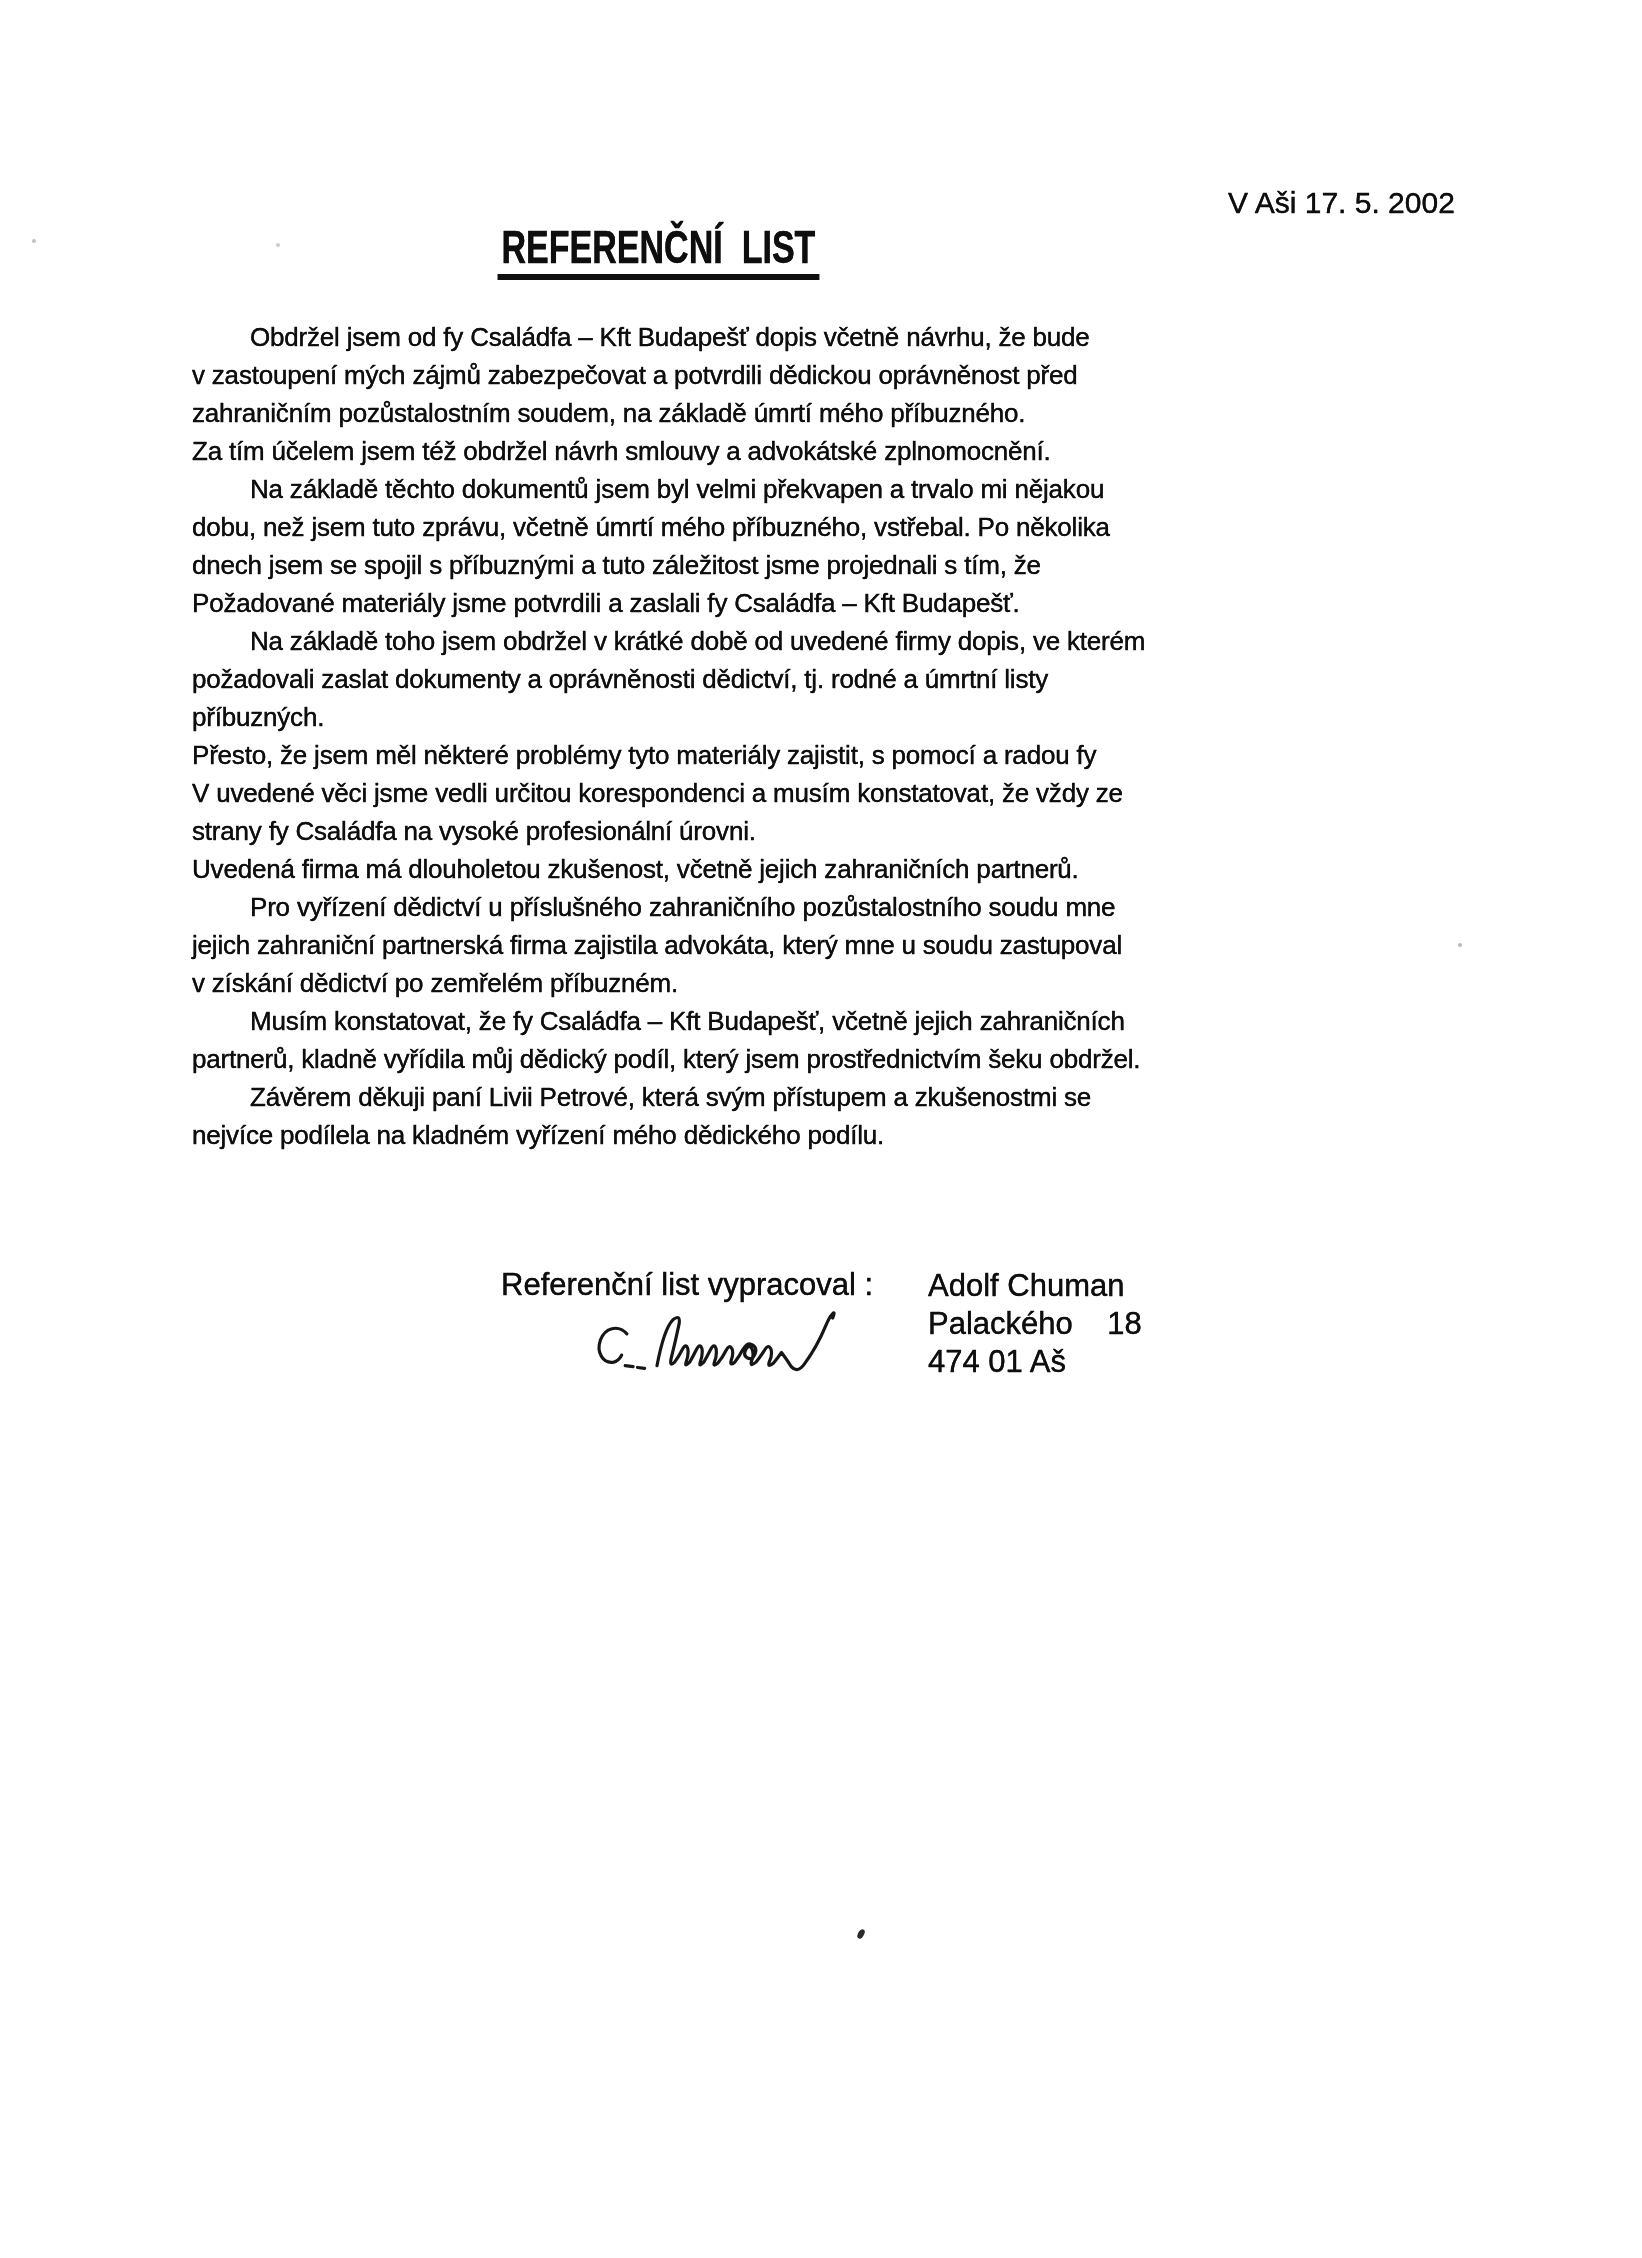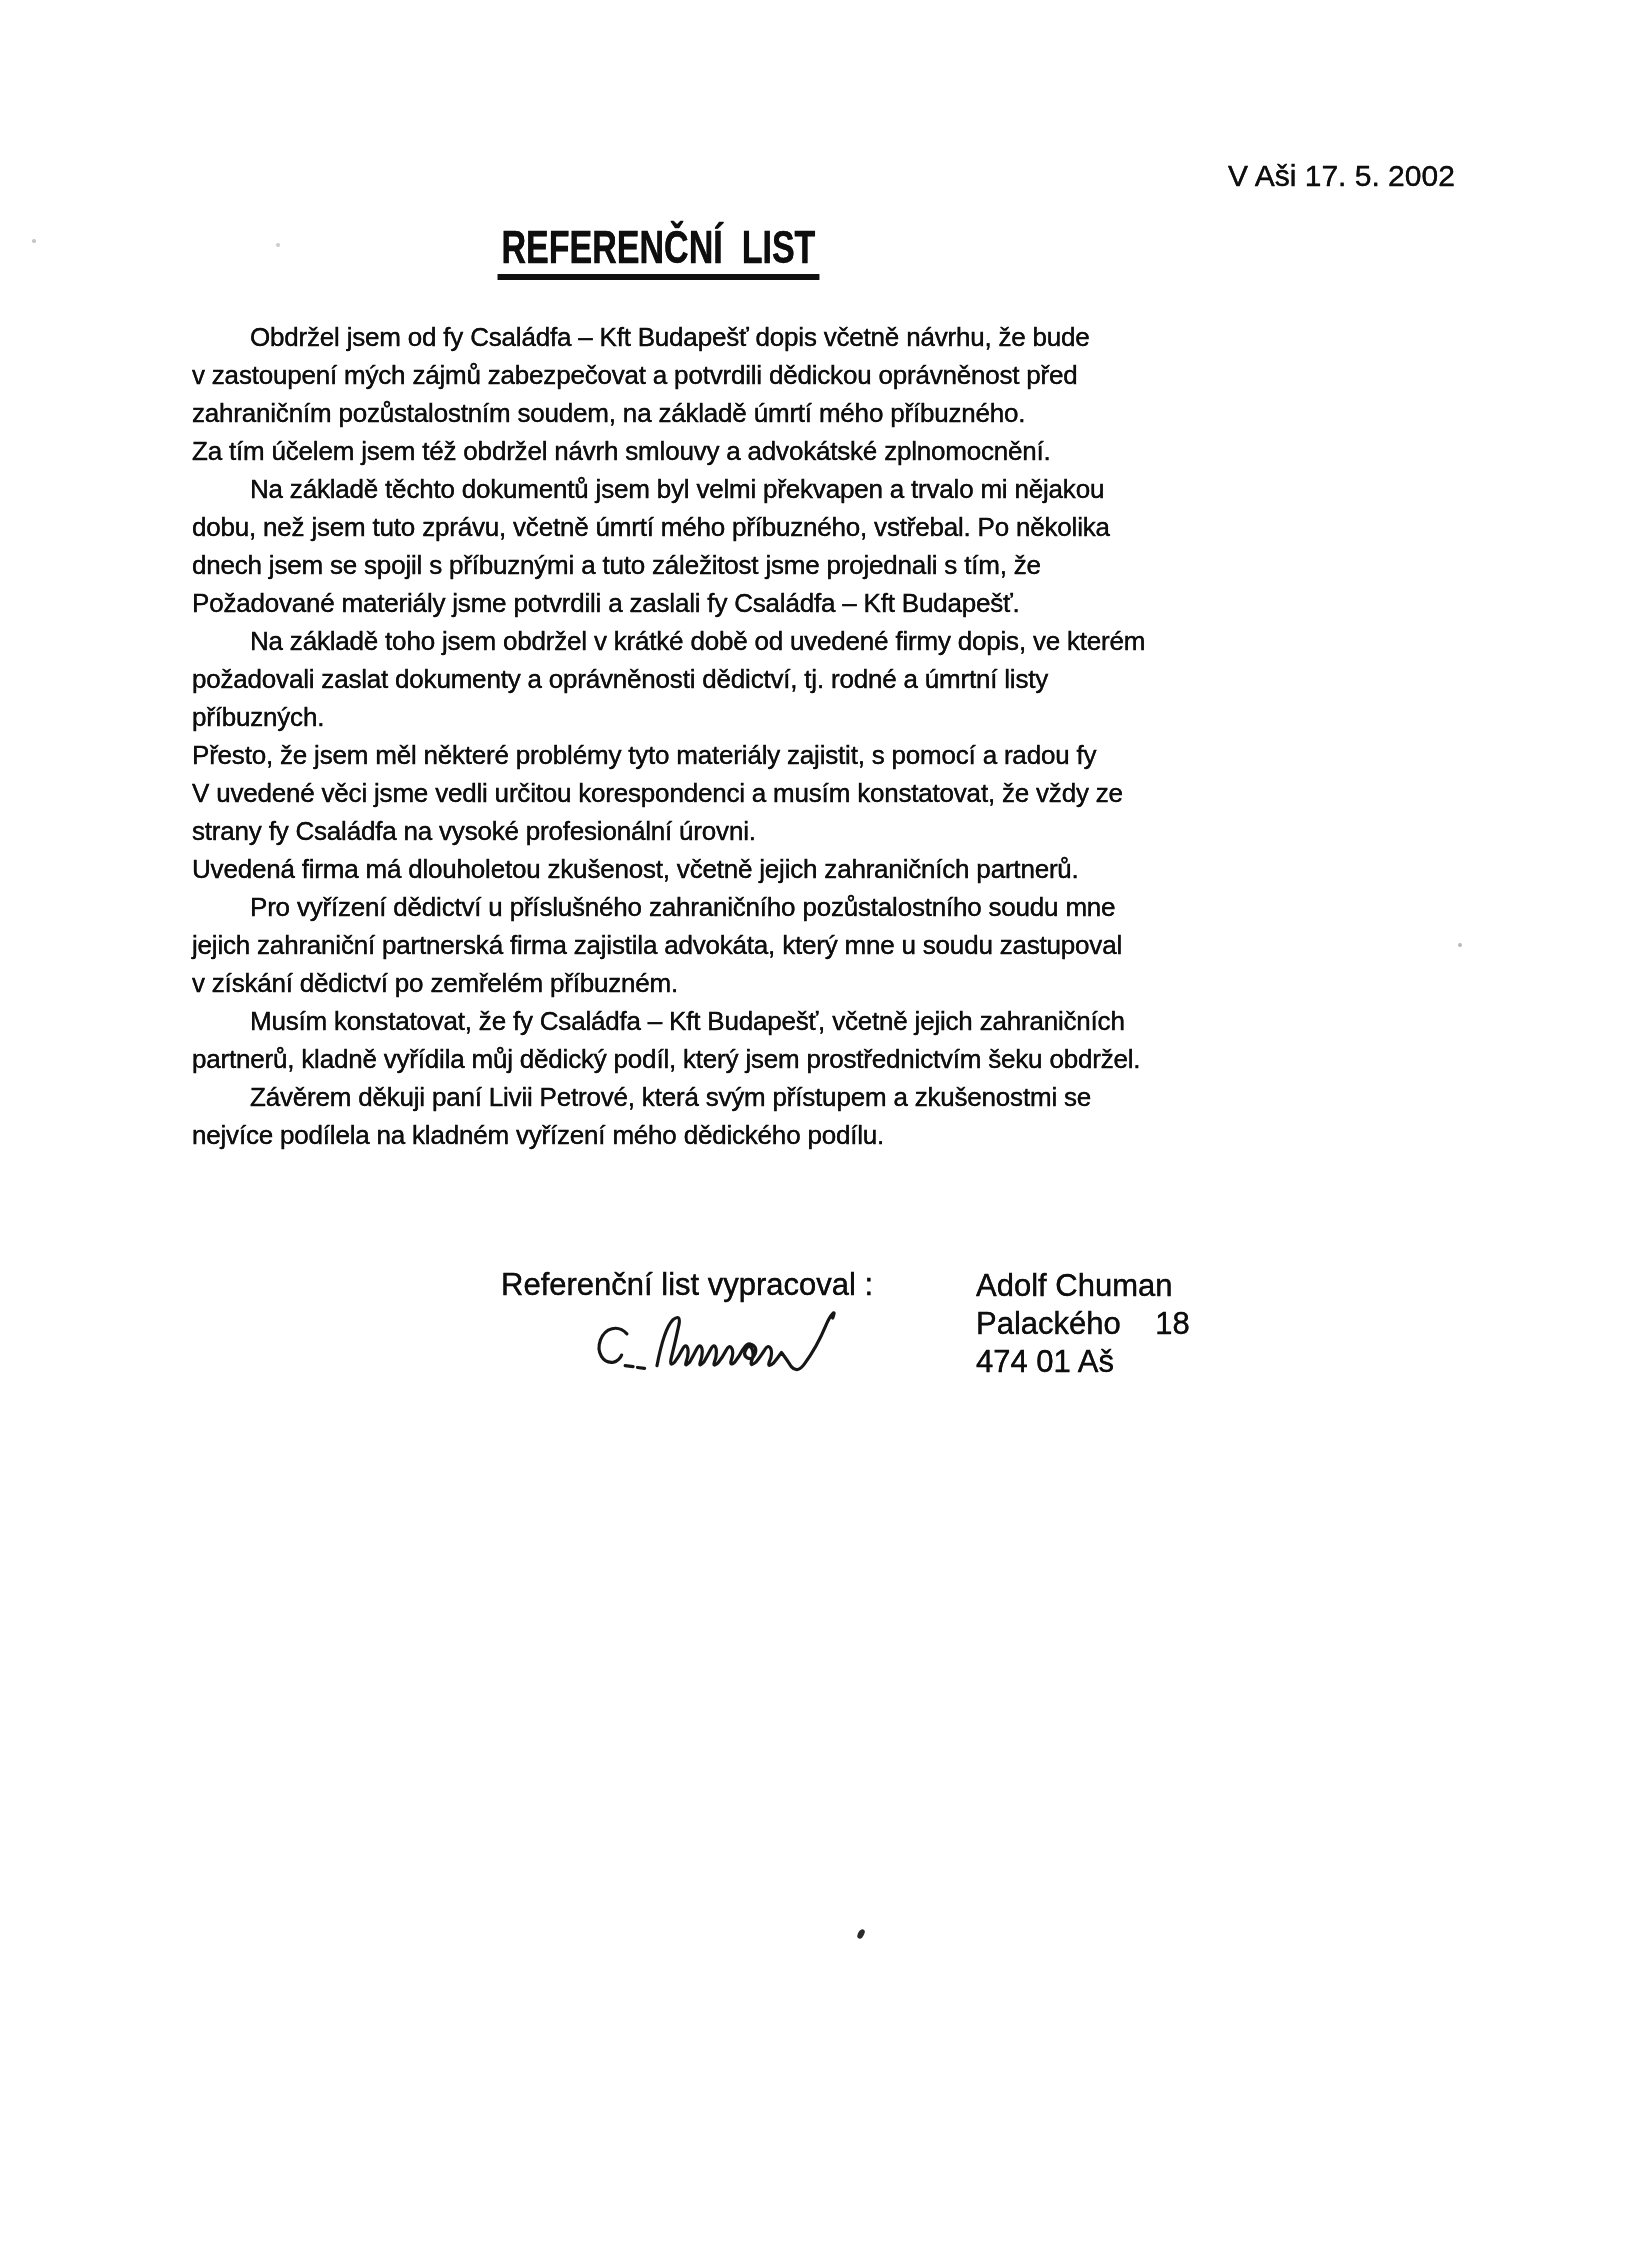--- a/index.html
+++ b/index.html
@@ -7,21 +7,21 @@
     position:relative;
     width:1643px;height:2258px;
     background:#ffffff;
     overflow:hidden;
     color:#0e0e0e;
     font-family:"Liberation Sans", sans-serif;
     text-shadow:0 0 0.6px rgba(12,12,12,0.85);
     -webkit-text-stroke:0.3px #101010;
   }
   .date{
-    position:absolute;left:1228px;top:159px;
+    position:absolute;left:1228px;top:186px;
     font-size:30px;line-height:1.1;white-space:pre;
   }
   .title-wrap{
     position:absolute;left:0;top:223px;width:1317px;
     text-align:center;
   }
   .title-text{
     display:inline-block;
     transform:scaleX(0.74);
     transform-origin:50% 50%;
@@ -35,21 +35,21 @@
     font-size:26px;line-height:38px;
     letter-spacing:-0.2px;
   }
   .line{white-space:pre;}
   .line.indent{padding-left:58px;}
   .closing-label{
     position:absolute;left:461px;top:1267px;
     font-size:31px;white-space:pre;margin-left:40px;
   }
   .closing-address{
-    position:absolute;left:976px;top:1267px;
+    position:absolute;left:928px;top:1267px;
     font-size:31px;line-height:38px;
   }
   .closing-address div{white-space:pre;}
   .signature{
     position:absolute;left:581px;top:1302px;
     width:265px;height:85px;
   }
   .speck{position:absolute;border-radius:50%;}
   .speck.s1{left:858px;top:1929px;width:6.2px;height:9.7px;background:#2a2a2a;border-radius:60% 40% 50% 50%;transform:rotate(24deg);}
   .speck.s2{left:32px;top:239px;width:3.5px;height:3.5px;background:#c6c6c6;}

